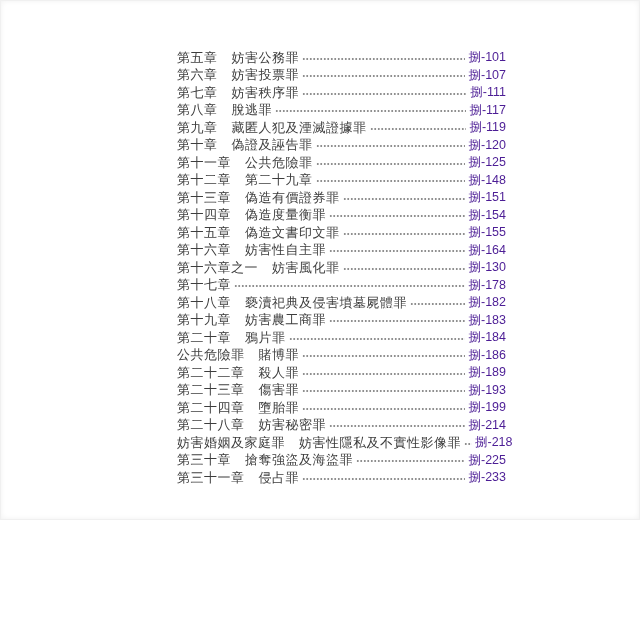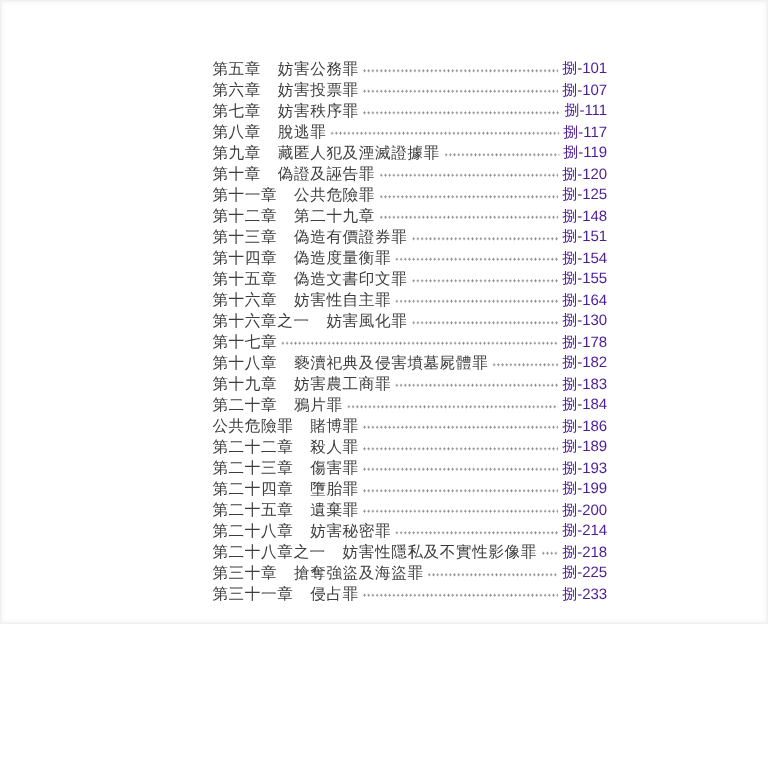--- a/index.html
+++ b/index.html
@@ -191,33 +191,27 @@
         <span class="leader"></span>
         <span class="pagenum">捌-193</span>
       </div>
       <div class="toc-row">
         <span class="chapter">第二十四章</span>
         <span class="title">墮胎罪</span>
         <span class="leader"></span>
         <span class="pagenum">捌-199</span>
       </div>
       <div class="toc-row">
-        <span class="chapter">第二十五章</span>
-        <span class="title">遺棄罪</span>
-        <span class="leader"></span>
-        <span class="pagenum">捌-200</span>
-      </div>
-      <div class="toc-row">
         <span class="chapter">第二十八章</span>
         <span class="title">妨害秘密罪</span>
         <span class="leader"></span>
         <span class="pagenum">捌-214</span>
       </div>
       <div class="toc-row">
-        <span class="chapter">第二十八章之一</span>
+        <span class="chapter">妨害婚姻及家庭罪</span>
         <span class="title">妨害性隱私及不實性影像罪</span>
         <span class="leader"></span>
         <span class="pagenum">捌-218</span>
       </div>
       <div class="toc-row">
         <span class="chapter">第三十章</span>
         <span class="title">搶奪強盜及海盜罪</span>
         <span class="leader"></span>
         <span class="pagenum">捌-225</span>
       </div>

